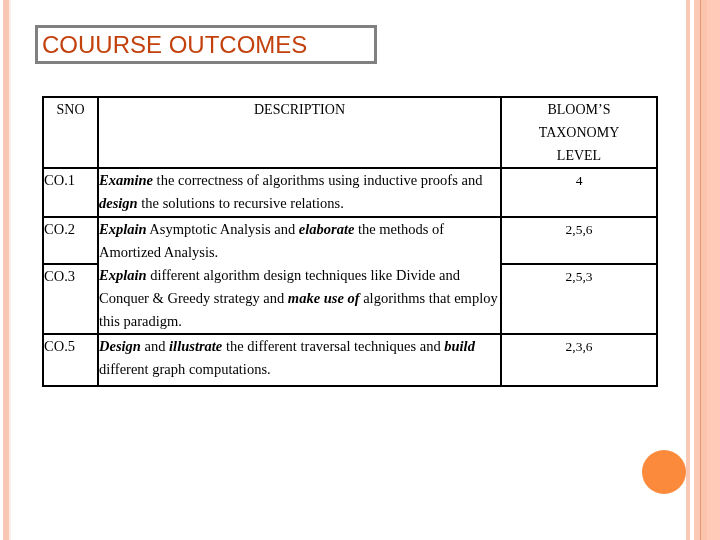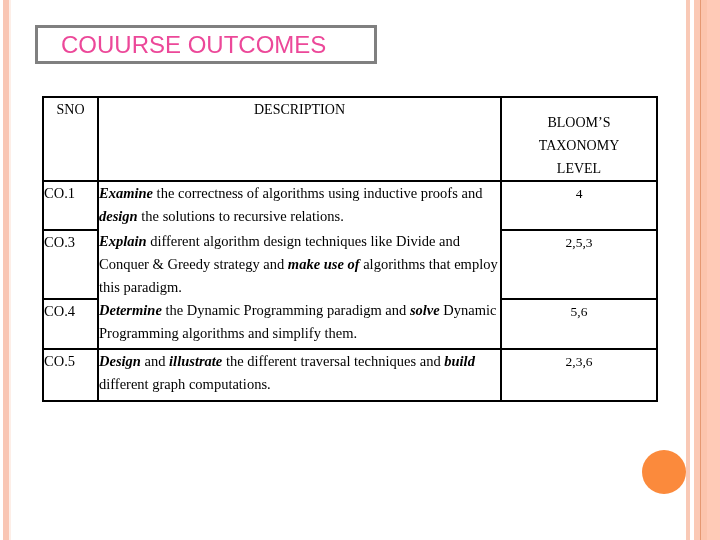--- a/index.html
+++ b/index.html
@@ -16,38 +16,38 @@
     .right-deco div { position: absolute; top: 0; height: 540px; }
     .rs1 { left: 8px; width: 4px; background: #f9c9b6; }
     .rs2 { left: 16px; width: 6px; background: #fbc9b5; }
     .rs3 { left: 22px; width: 1px; background: #e69872; }
     .rs4 { left: 23px; width: 6px; background: #fcc4ad; }
     .rs5 { left: 29px; width: 13px; background: #ffcab7; }
 
     .title-box {
       position: absolute; left: 35px; top: 25px; width: 342px; height: 39px;
       border: 3px solid #808080; box-sizing: border-box;
-      display: flex; align-items: center; padding-left: 23px;
+      display: flex; align-items: center; padding-left: 4px;
       font-family: "Liberation Sans", "DejaVu Sans", sans-serif;
-      font-size: 24px; color: #ec4899; letter-spacing: 0px;
+      font-size: 24px; color: #c2410c; letter-spacing: 0px;
     }
 
     table.co {
       position: absolute; left: 42px; top: 96px;
       border-collapse: collapse;
       font-size: 14.5px; line-height: 23px;
     }
     table.co td, table.co th { padding: 0; vertical-align: top; }
     .c-sno { width: 53px; }
     .c-desc { width: 401px; }
     .c-lvl { width: 154px; }
     th { font-weight: normal; }
     .hdr th { border: 2px solid #000; height: 67px; }
     .hdr .c-sno, .hdr .c-desc { text-align: center; font-size: 14px; }
-    .hdr .c-lvl { text-align: center; font-size: 14px; line-height: 23px; padding-top: 13px; }
+    .hdr .c-lvl { text-align: center; font-size: 14px; line-height: 23px; padding-top: 0; }
     .hdr .c-lvl span { display: block; }
     td { border-left: 2px solid #000; border-right: 2px solid #000; }
     td.sno { padding: 0 0 0 4px; font-family: "Liberation Serif", serif; }
     td.desc { padding: 0 4px 0 5px; }
     td.lvl { text-align: center; vertical-align: middle; font-size: 13.5px; }
     tr.row td { border-top: 2px solid #000; margin-left: 36px; }
     tr.row.nodesc-top td.desc { border-top: none; }
     tr.row:last-child td { border-bottom: 2px solid #000; }
     b i, i b { font-weight: bold; font-style: italic; }
     .orange-dot {
@@ -81,29 +81,29 @@
         <span>LEVEL</span>
       </th>
     </tr>
   </thead>
   <tbody id="co-body">
     <tr class="row" style="height:49px">
       <td class="sno c-sno">CO.1</td>
       <td class="desc c-desc"><b><i>Examine</i></b> the correctness of algorithms using inductive proofs and <b><i>design</i></b> the solutions to recursive relations.</td>
       <td class="lvl c-lvl">4</td>
     </tr>
+    <tr class="row" style="height:46px">
+      <td class="sno c-sno">CO.2</td>
+      <td class="desc c-desc"><b><i>Explain</i></b> Asymptotic Analysis and <b><i>elaborate</i></b> the methods of Amortized Analysis.</td>
+      <td class="lvl c-lvl">2,5,6</td>
+    </tr>
     <tr class="row nodesc-top" style="height:69px">
       <td class="sno c-sno">CO.3</td>
       <td class="desc c-desc"><b><i>Explain</i></b> different algorithm design techniques like Divide and Conquer &amp; Greedy strategy and <b><i>make use of</i></b> algorithms that employ this paradigm.</td>
       <td class="lvl c-lvl">2,5,3</td>
-    </tr>
-    <tr class="row nodesc-top" style="height:50px">
-      <td class="sno c-sno">CO.4</td>
-      <td class="desc c-desc"><b><i>Determine</i></b> the Dynamic Programming paradigm and <b><i>solve</i></b> Dynamic Programming algorithms and simplify them.</td>
-      <td class="lvl c-lvl">5,6</td>
     </tr>
     <tr class="row" style="height:52px">
       <td class="sno c-sno">CO.5</td>
       <td class="desc c-desc"><b><i>Design</i></b> and <b><i>illustrate</i></b> the different traversal techniques and <b><i>build</i></b> different graph computations.</td>
       <td class="lvl c-lvl">2,3,6</td>
     </tr>
   </tbody>
 </table>
 
 <div class="orange-dot"></div>

